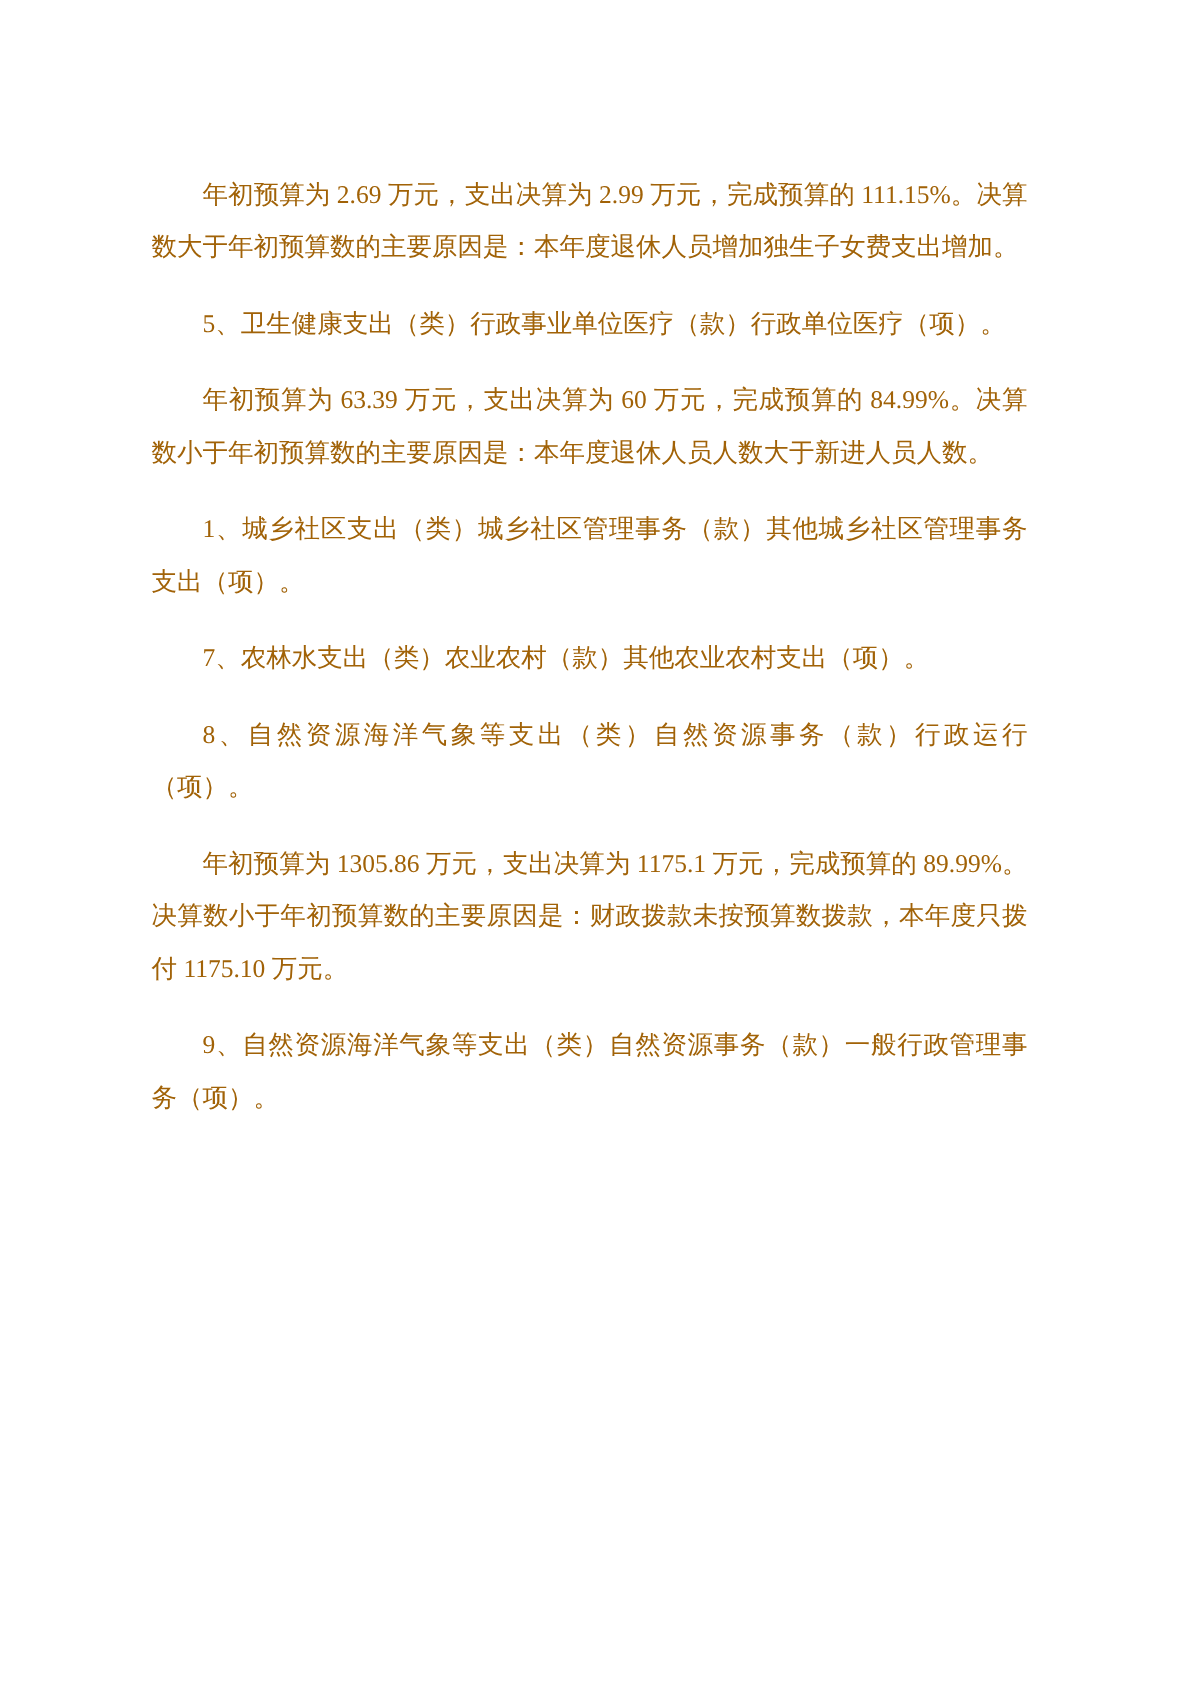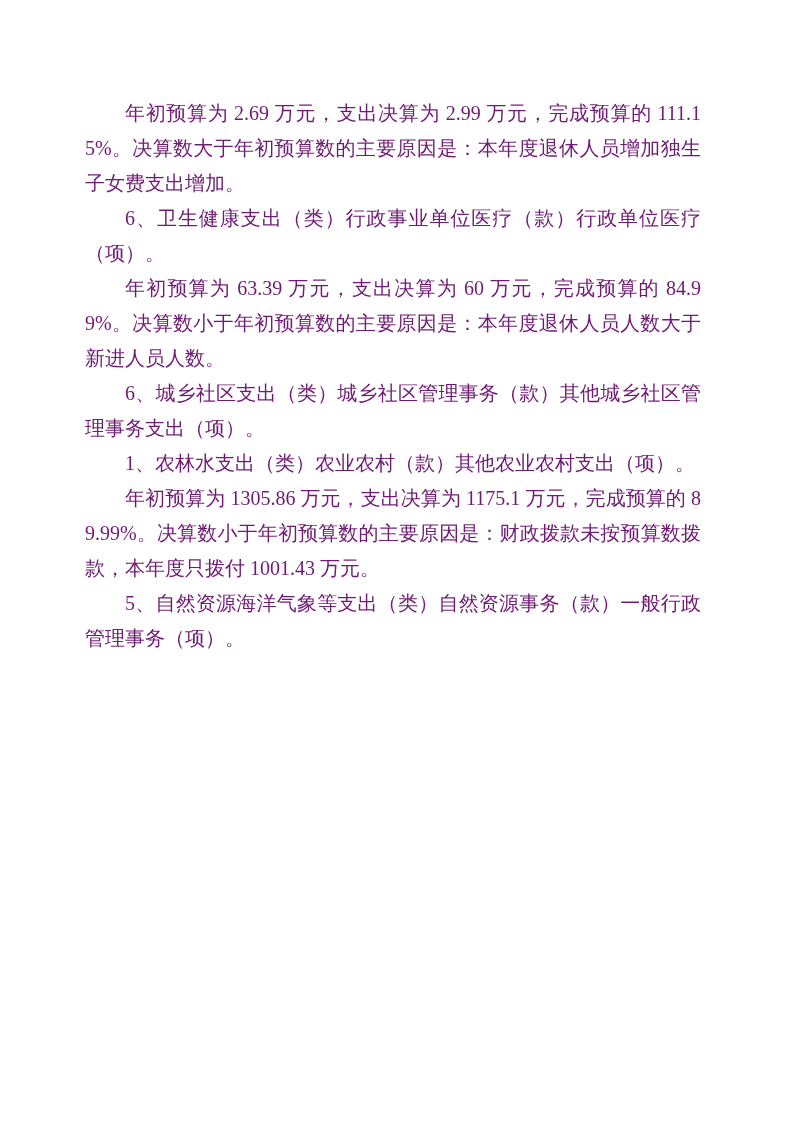--- a/index.html
+++ b/index.html
@@ -15,37 +15,38 @@
     overflow: hidden;
     margin: 0 auto;
   }
   .doc-body {
     position: absolute;
     left: 85px;
     top: 96px;
     width: 616px;
   }
   .para {
-    margin: 0;
+    margin: 16px;
     padding: 0;
     font-family: "Liberation Serif", "DejaVu Serif", serif;
-    font-size: 20px;
+    font-size: 17px;
     line-height: 35px;
-    color: #701a75;
+    color: #a16207;
     text-align: justify;
     text-indent: 2em;
     word-break: break-all;
   }
 </style>
 </head>
 <body>
 
 <div class="page">
   <div class="doc-body">
     <p class="para">年初预算为 2.69 万元，支出决算为 2.99 万元，完成预算的 111.15%。决算数大于年初预算数的主要原因是：本年度退休人员增加独生子女费支出增加。</p>
-    <p class="para">6、卫生健康支出（类）行政事业单位医疗（款）行政单位医疗（项）。</p>
+    <p class="para">5、卫生健康支出（类）行政事业单位医疗（款）行政单位医疗（项）。</p>
     <p class="para">年初预算为 63.39 万元，支出决算为 60 万元，完成预算的 84.99%。决算数小于年初预算数的主要原因是：本年度退休人员人数大于新进人员人数。</p>
-    <p class="para">6、城乡社区支出（类）城乡社区管理事务（款）其他城乡社区管理事务支出（项）。</p>
-    <p class="para">1、农林水支出（类）农业农村（款）其他农业农村支出（项）。</p>
-    <p class="para">年初预算为 1305.86 万元，支出决算为 1175.1 万元，完成预算的 89.99%。决算数小于年初预算数的主要原因是：财政拨款未按预算数拨款，本年度只拨付 1001.43 万元。</p>
-    <p class="para">5、自然资源海洋气象等支出（类）自然资源事务（款）一般行政管理事务（项）。</p>
+    <p class="para">1、城乡社区支出（类）城乡社区管理事务（款）其他城乡社区管理事务支出（项）。</p>
+    <p class="para">7、农林水支出（类）农业农村（款）其他农业农村支出（项）。</p>
+    <p class="para">8、自然资源海洋气象等支出（类）自然资源事务（款）行政运行（项）。</p>
+    <p class="para">年初预算为 1305.86 万元，支出决算为 1175.1 万元，完成预算的 89.99%。决算数小于年初预算数的主要原因是：财政拨款未按预算数拨款，本年度只拨付 1175.10 万元。</p>
+    <p class="para">9、自然资源海洋气象等支出（类）自然资源事务（款）一般行政管理事务（项）。</p>
   </div>
 </div>
 
 </body></html>

